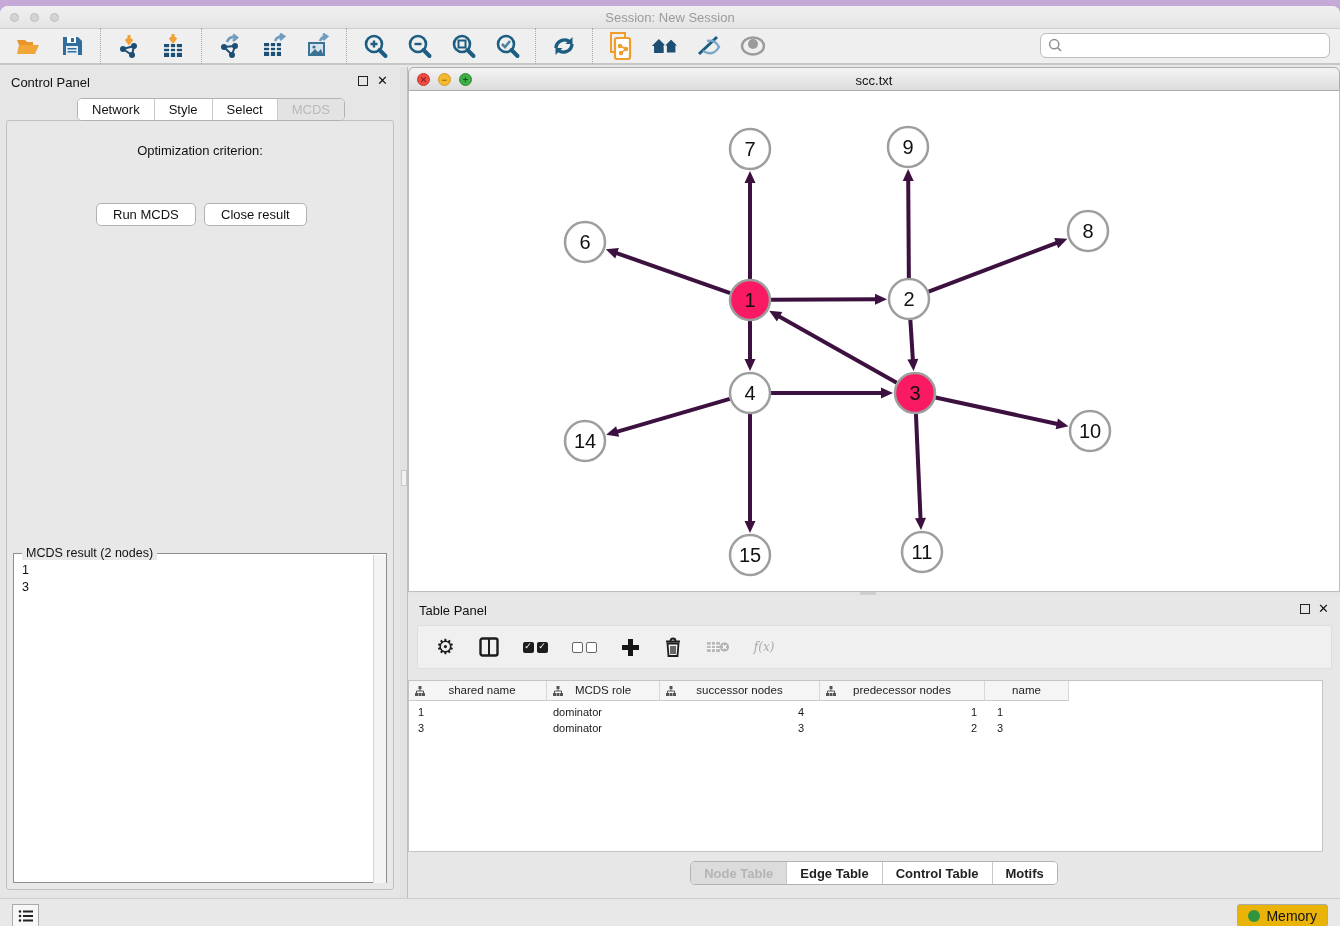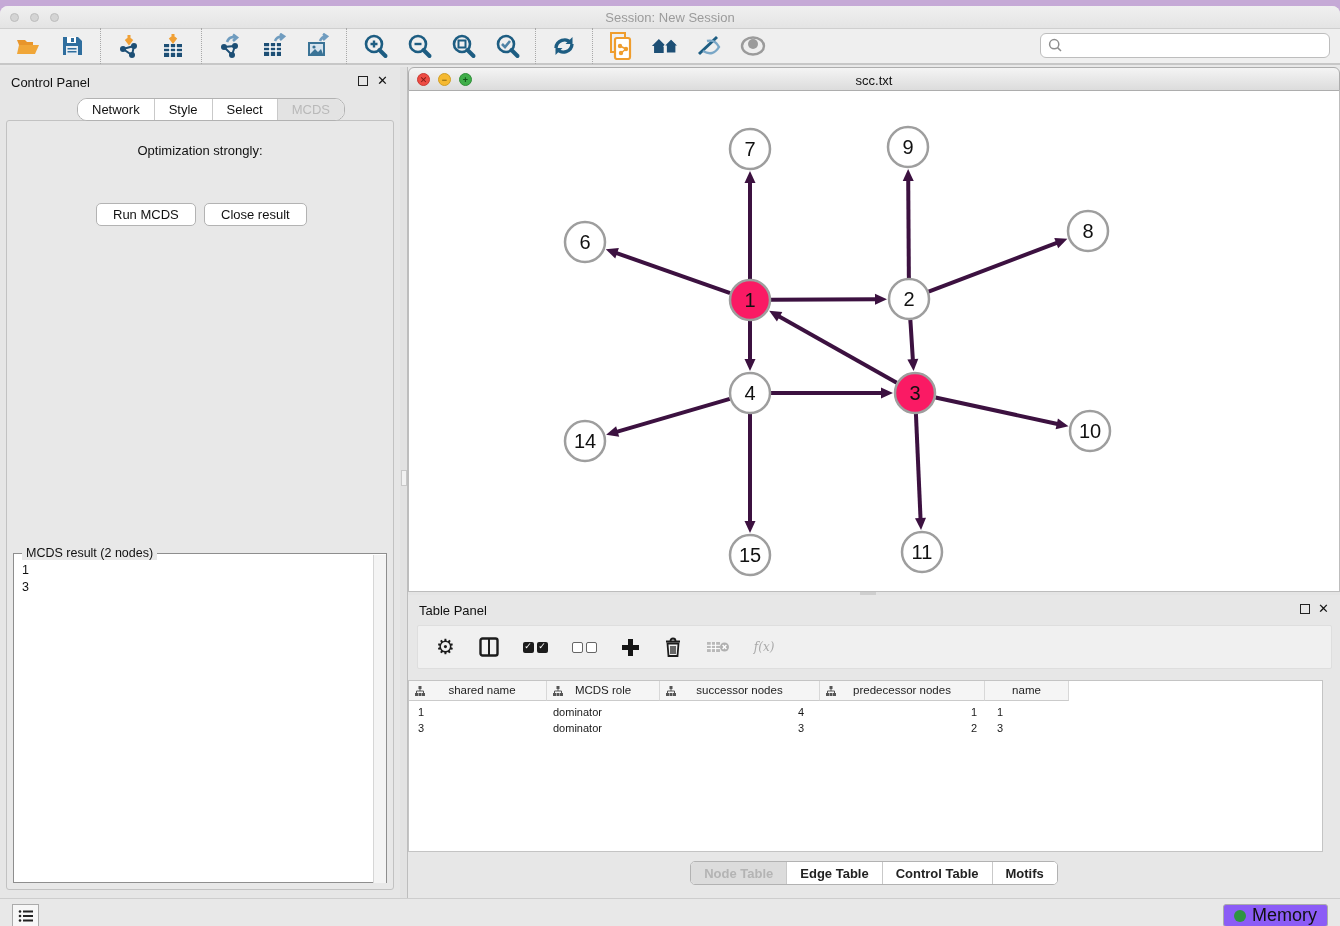--- a/index.html
+++ b/index.html
@@ -33,21 +33,21 @@
 
   
   .control-panel { position:absolute; left:0; top:61px; width:400px; height:831px; background:#e6e6e6; }
   .panel-header { position:relative; height:30px; }
   .panel-title { position:absolute; left:11px; top:8px; font-size:13px; color:#111; }
   .float-icon { position:absolute; top:9px; width:10px; height:10px; border:1.6px solid #222; }
   .close-icon { position:absolute; top:6px; font-size:13px; font-weight:bold; color:#111; }
   .cp-float { right:32px; } .cp-close { right:12px; }
 
   .cp-tabs { position:absolute; left:77px; top:31px; height:23px; display:flex;
-    border:1px solid #b2b2b2; border-radius:10px; overflow:hidden; background:#fff; z-index:3; }
+    border:1px solid #b2b2b2; border-radius:5px; overflow:hidden; background:#fff; z-index:3; }
   .cp-tab { padding:3px 14px 0; font-size:13px; color:#111; background:#fff;
     border-right:1px solid #c9c9c9; }
   .cp-tab:last-child { border-right:none; }
   .cp-tab.disabled-active { background:#e3e3e3; color:#b9b9b9; }
 
   .cp-content { position:absolute; left:6px; top:53px; width:388px; height:770px;
     background:#e8e8e8; border:1px solid #c2c2c2; border-radius:3px; }
   .opt-label { margin-top:22px; text-align:center; font-size:13px; color:#111; }
   .dropdown { position:absolute; left:38px; top:47px; width:312px; height:24px; background:#fff;
     border:1px solid #b3b3b3; border-radius:5px; font-size:13px; color:#111;
@@ -129,22 +129,22 @@
     background:#fff; border-right:1px solid #c9c9c9; }
   .tp-tab:last-child { border-right:none; }
   .tp-tab.disabled-active { background:#dcdcdc; color:#b4b4b4; }
 
   
   .statusbar { position:absolute; left:0; top:892px; width:100%; height:34px;
     background:#e8e8e8; border-top:1px solid #cdcdcd; }
   .list-btn { position:absolute; left:12px; top:5px; width:27px; height:23px;
     background:#f7f7f7; border:1px solid #ababab; display:flex; align-items:center; justify-content:center; }
   .memory-btn { position:absolute; right:12px; top:5px; height:23px;
-    background:#8b5cf6; border:1px solid #ababab; border-radius:3px;
-    display:flex; align-items:center; gap:6px; padding:0 10px; font-size:18px; color:#111; }
+    background:#eab308; border:1px solid #ababab; border-radius:3px;
+    display:flex; align-items:center; gap:6px; padding:0 10px; font-size:14px; color:#111; }
   .mem-dot { width:12px; height:12px; border-radius:50%; background:#2e9440; }
 </style>
 </head>
 <body>
 
 <div class="app-window">
 
   <div class="titlebar">
     <div class="traffic inactive" style="left:10px"></div>
     <div class="traffic inactive" style="left:30px"></div>
@@ -306,21 +306,21 @@
       <span class="float-icon cp-float"></span>
       <span class="close-icon cp-close">✕</span>
     </div>
     <div class="cp-tabs">
       <span class="cp-tab">Network</span>
       <span class="cp-tab">Style</span>
       <span class="cp-tab">Select</span>
       <span class="cp-tab disabled-active">MCDS</span>
     </div>
     <div class="cp-content">
-      <div class="opt-label">Optimization strongly:</div>
+      <div class="opt-label">Optimization criterion:</div>
       <button class="cp-btn btn-run">Run MCDS</button>
       <button class="cp-btn btn-close">Close result</button>
       <div class="result-box">
         <span class="result-legend">MCDS result (2 nodes)</span>
         <div class="result-lines">
           <div>1</div>
           <div>3</div>
         </div>
         <div class="result-scroll"></div>
       </div>

